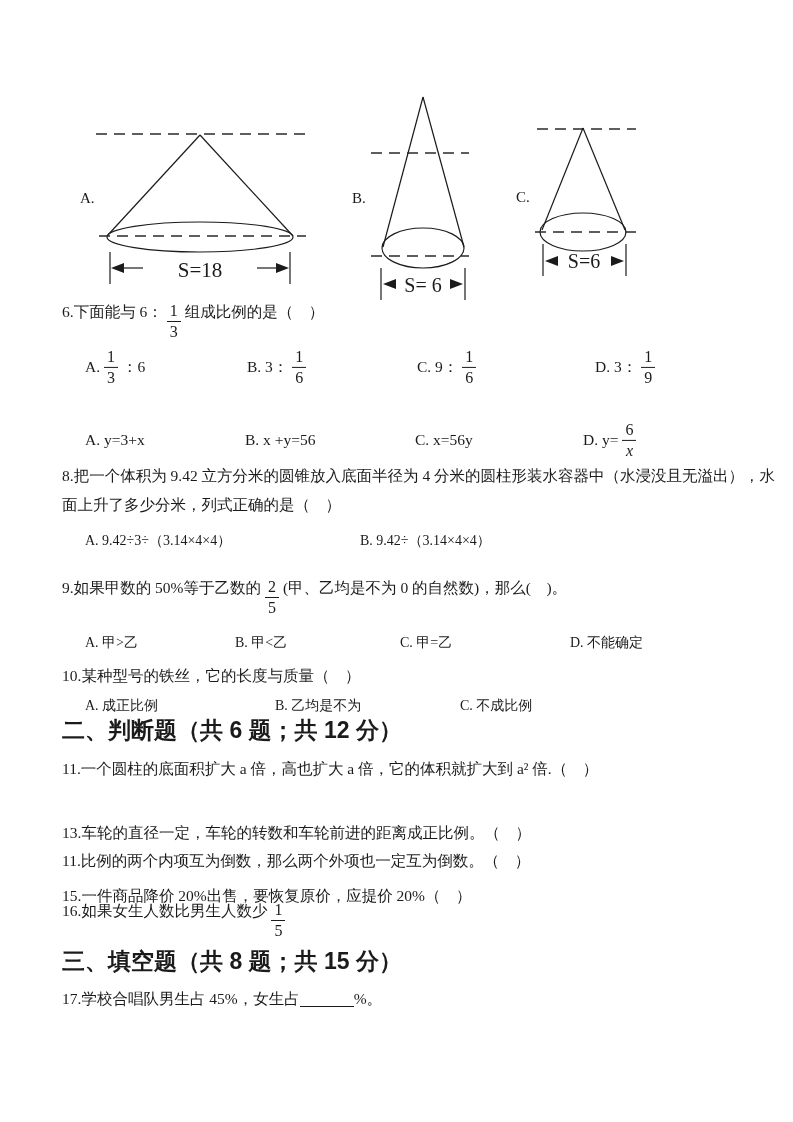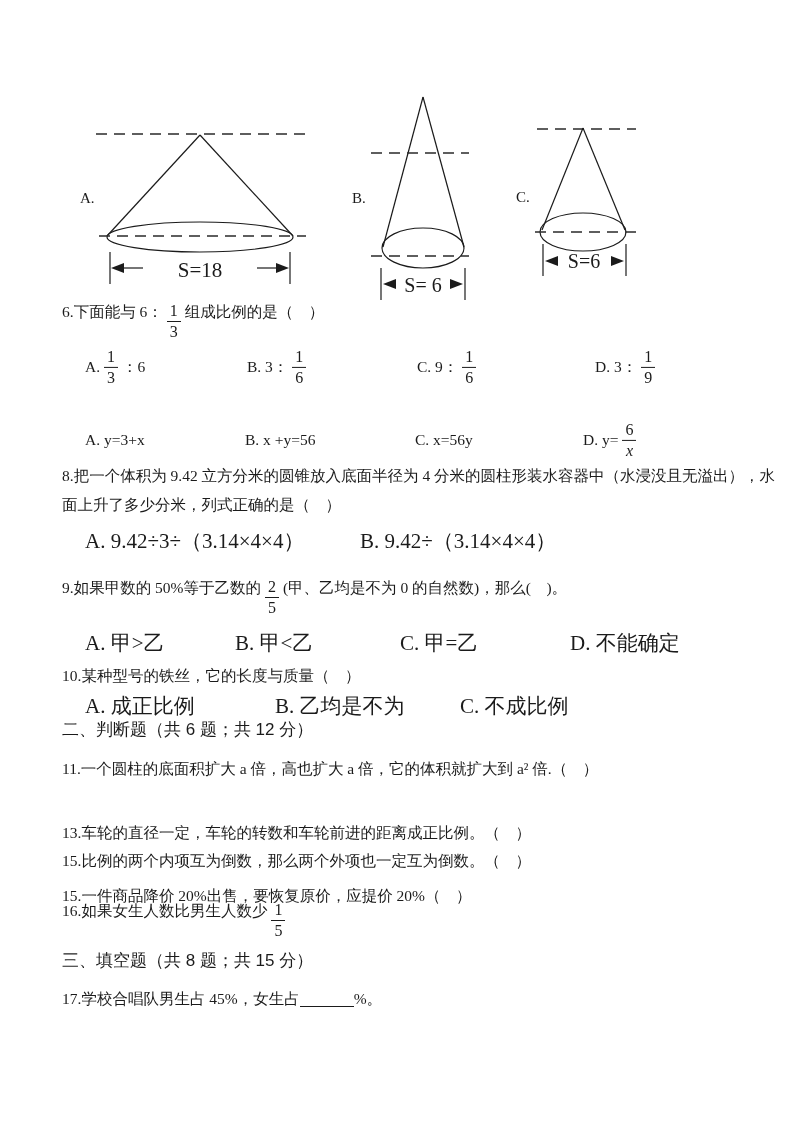--- a/index.html
+++ b/index.html
@@ -3,25 +3,25 @@
 <meta charset="utf-8">
 <style>
   html,body{margin:0;padding:0;background:#888;}
   .page{
     position:relative;width:793px;height:1122px;background:#ffffff;
     margin:0 auto;overflow:hidden;
     font-family:"Liberation Serif","DejaVu Serif",serif;
     color:#1b1b1b;
   }
   .line{position:absolute;left:62px;white-space:nowrap;font-size:15.5px;line-height:20px;}
-  .hd{font-family:"Liberation Sans","DejaVu Sans",sans-serif;font-weight:400;font-size:17px;}
+  .hd{font-family:"Liberation Sans","DejaVu Sans",sans-serif;font-weight:700;font-size:23px;}
   .fr{position:absolute;left:62px;display:flex;white-space:nowrap;height:44px;font-size:15.5px;}
   .optrow{position:absolute;left:0;width:793px;height:22px;}
   .optrow.tall{height:44px;}
-  .opt{position:absolute;top:0;white-space:nowrap;font-size:21px;line-height:20px;}
+  .opt{position:absolute;top:0;white-space:nowrap;font-size:14px;line-height:20px;}
   .optf{position:absolute;top:50%;transform:translateY(-50%);display:flex;align-items:center;white-space:nowrap;font-size:15.5px;}
   .frac{display:inline-flex;flex-direction:column;align-items:center;vertical-align:middle;margin:0 4px;line-height:1.1;font-size:16px;}
   .frac .num{padding:0 3px 1px 3px;border-bottom:1.3px solid #1b1b1b;}
   .frac .den{padding:1px 3px 0 3px;}
   .frac.ital .den{font-style:italic;}
   .blank{display:inline-block;width:54px;border-bottom:1.3px solid #1b1b1b;height:14px;vertical-align:-3px;}
   svg .ln{stroke:#1b1b1b;stroke-width:1.2;fill:none;}
   svg .dash{stroke:#2a2a2a;stroke-width:1.6;fill:none;stroke-dasharray:11,7;}
   svg .ar{fill:#1b1b1b;stroke:none;}
   svg text{fill:#1b1b1b;font-family:"Liberation Serif","DejaVu Serif",serif;}
@@ -157,21 +157,21 @@
   <div class="optrow" style="top:696px">
     <span class="opt" style="left:85px">A. 成正比例</span>
     <span class="opt" style="left:275px">B. 乙均是不为</span>
     <span class="opt" style="left:460px">C. 不成比例</span>
   </div>
 
   <div class="line hd" style="top:720px">二、判断题（共 6 题；共 12 分）</div>
 
   <div class="line" style="top:759px">11.一个圆柱的底面积扩大 a 倍，高也扩大 a 倍，它的体积就扩大到 a² 倍.（　）</div>
   <div class="line" style="top:823px">13.车轮的直径一定，车轮的转数和车轮前进的距离成正比例。（　）</div>
-  <div class="line" style="top:851px">15.比例的两个内项互为倒数，那么两个外项也一定互为倒数。（　）</div>
+  <div class="line" style="top:851px">11.比例的两个内项互为倒数，那么两个外项也一定互为倒数。（　）</div>
   <div class="line" style="top:886px">15.一件商品降价 20%出售，要恢复原价，应提价 20%（　）</div>
 
   <div class="fr" style="top:901px">
     <span>16.如果女生人数比男生人数少</span>
     <span class="frac">
         <span class="num">1</span>
         <span class="den">5</span>
       </span>
   </div>
 

